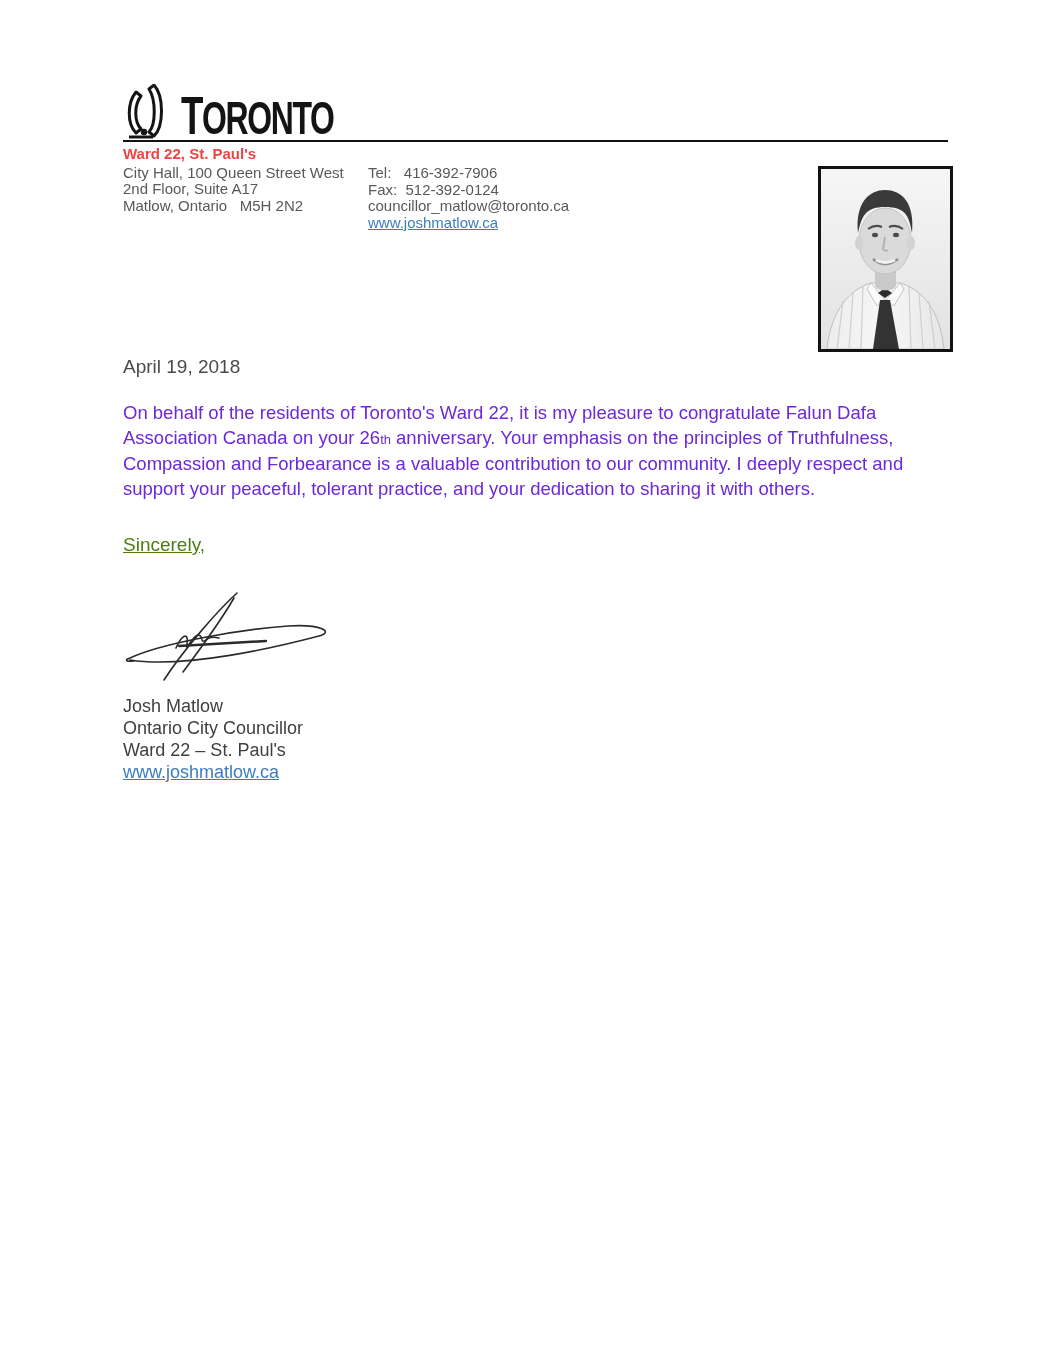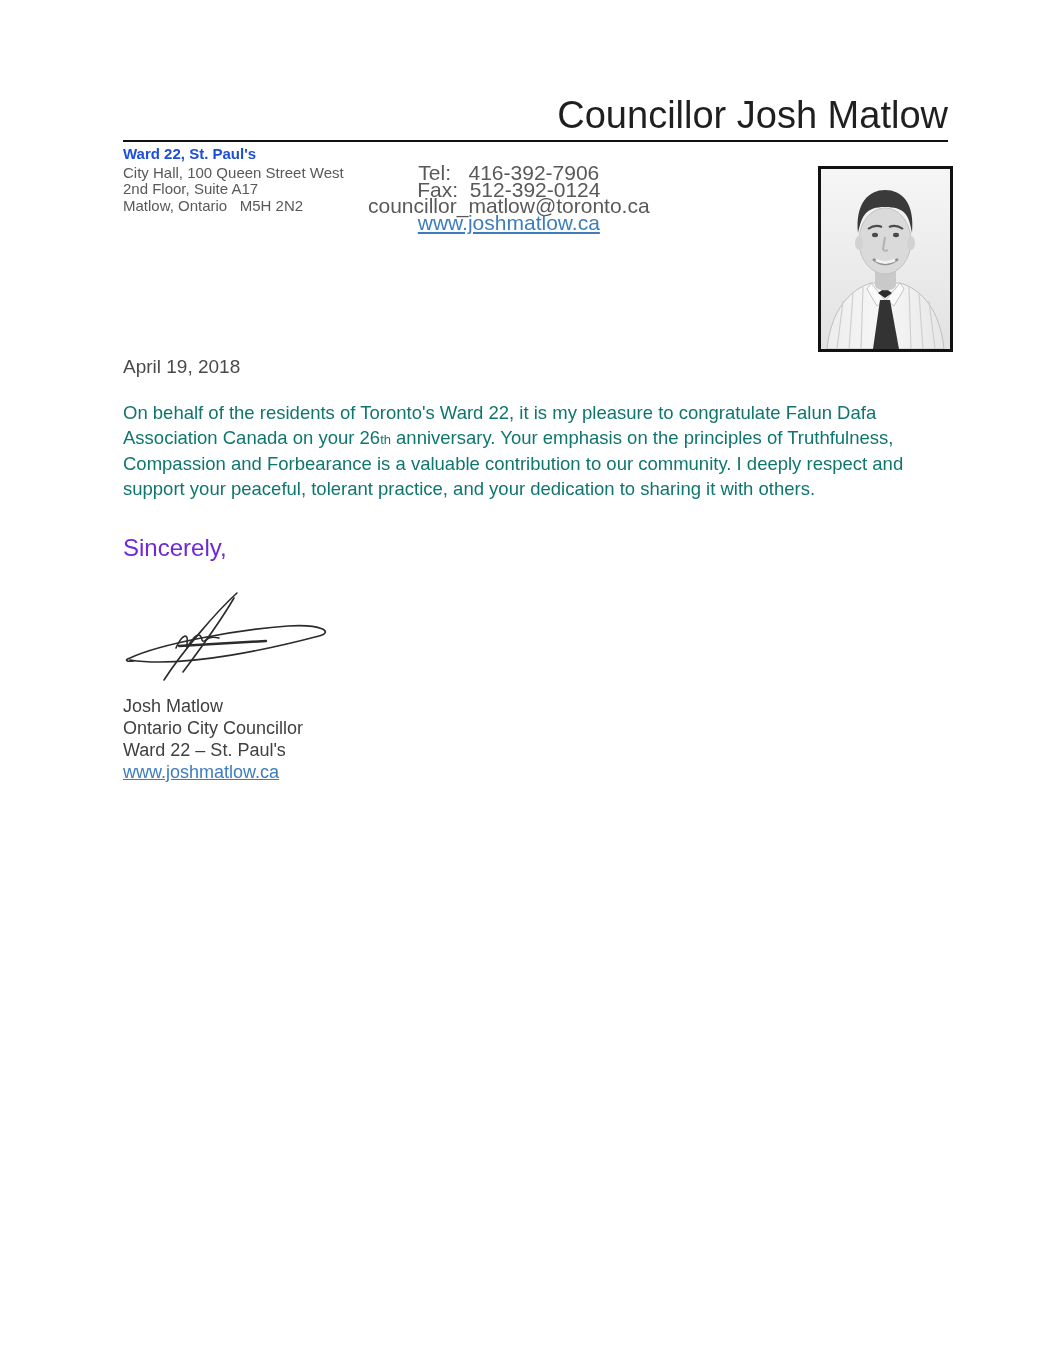--- a/index.html
+++ b/index.html
@@ -36,69 +36,79 @@
   }
   .header-rule{
     position:absolute;left:123px;top:140px;
     width:825px;height:2px;background:#121212;
   }
   
   .address-block{
     position:absolute;left:123px;top:146px;
     font-size:15px;line-height:16.5px;color:#595959;
   }
-  .ward-label{font-weight:bold;color:#1d4ed8;margin-bottom:2px;}
+  .ward-label{font-weight:bold;color:#ef4444;margin-bottom:2px;}
   .pre{white-space:pre;}
   .contact-block{
     position:absolute;left:368px;top:165px;
-    font-size:21px;line-height:16.5px;color:#595959;text-align:center;
+    font-size:15px;line-height:16.5px;color:#595959;
   }
   a.link{
     color:#3d7dbf;text-decoration:underline;cursor:pointer;
   }
   
   .photo-frame{
     position:absolute;left:818px;top:166px;
     width:135px;height:186px;
     box-sizing:border-box;
     border:3px solid #121212;
     background:#eee;
   }
   .photo-frame svg{display:block;width:100%;height:100%;}
   
   .date-line{
     position:absolute;left:123px;top:356px;
     font-size:19px;color:#4a4a4a;text-align:center;
   }
   .body-par{
     position:absolute;left:123px;top:401px;width:788px;
-    font-size:18.5px;line-height:24.5px;color:#0f766e;
+    font-size:18.5px;line-height:24.5px;color:#6d28d9;
   }
   .ordinal{font-size:70%;}
   .closing{
     position:absolute;left:123px;top:534px;
-    font-size:24px;color:#6d28d9;
+    font-size:19px;color:#4d7c0f;text-decoration:underline;
   }
   .signature{
     position:absolute;left:116px;top:574px;
     width:220px;height:108px;
   }
   .sig-block{
     position:absolute;left:123px;top:695px;
     font-size:18px;line-height:22px;color:#3f3f3f;
   }
   .sig-block .link{font-size:18px;}
 </style>
 <title>Councillor Josh Matlow</title></head>
 <body>
 
 <div class="page">
 
+  <div class="logo">
+    <svg class="logo-icon" viewBox="0 0 52 56" aria-hidden="true">
+      <g fill="#ffffff" stroke="#141414" stroke-width="3" stroke-linejoin="round">
+        <path d="M13,49 C4,40 4,19 13,8 L18,12 C11,21 11,37 18,45 Z"></path>
+        <path d="M31,52 C41,42 41,12 31,1 L26,5 C33,16 33,40 26,48 Z"></path>
+      </g>
+      <circle cx="21" cy="48" r="3.2" fill="#141414"></circle>
+      <path d="M6,53 L30,53" stroke="#141414" stroke-width="3"></path>
+    </svg>
+    <span class="wordmark" style="text-transform:uppercase;">Toronto</span>
+  </div>
 
-  <div class="councillor-name">Councillor Josh Matlow</div>
 
   <div class="header-rule"></div>
 
   <div class="address-block">
     <div class="ward-label">Ward 22, St. Paul's</div>
     <div>City Hall, 100 Queen Street West</div>
     <div>2nd Floor, Suite A17</div>
     <div class="pre">Matlow, Ontario   M5H 2N2</div>
   </div>
 

